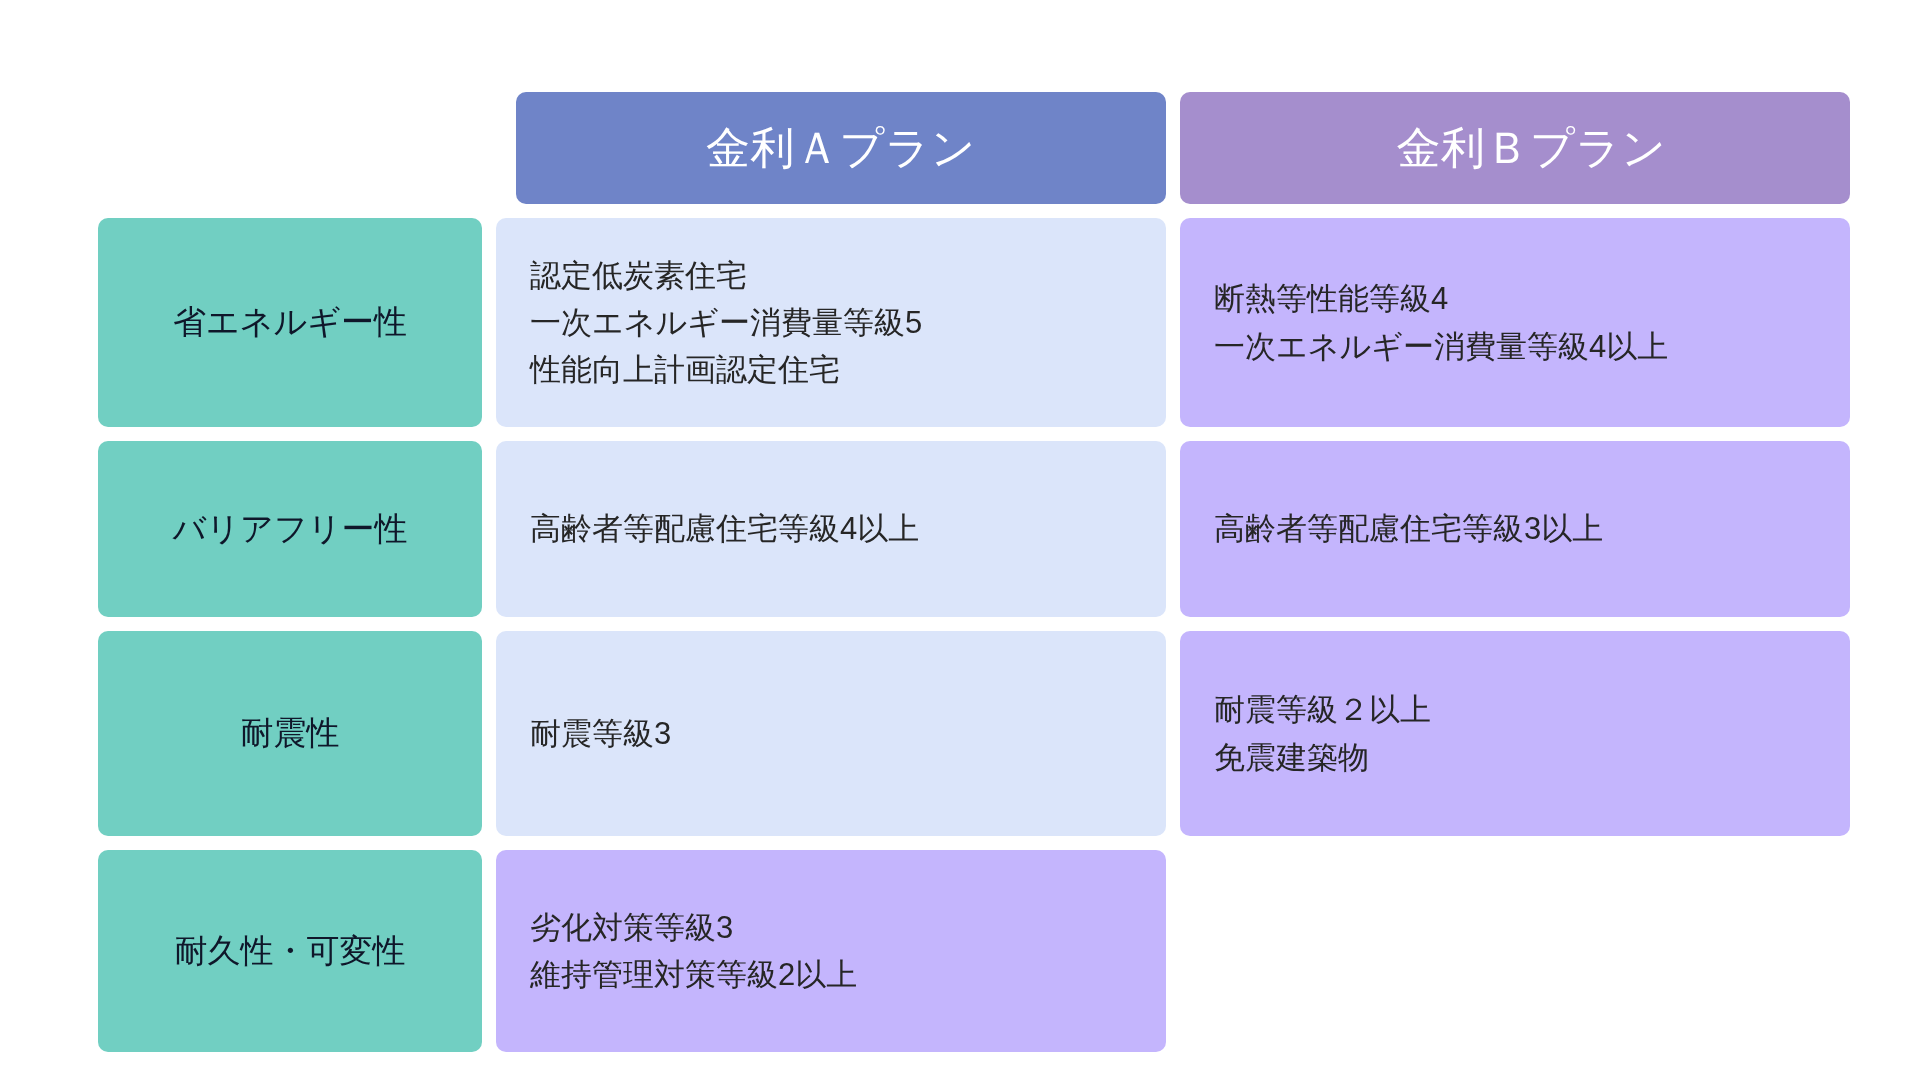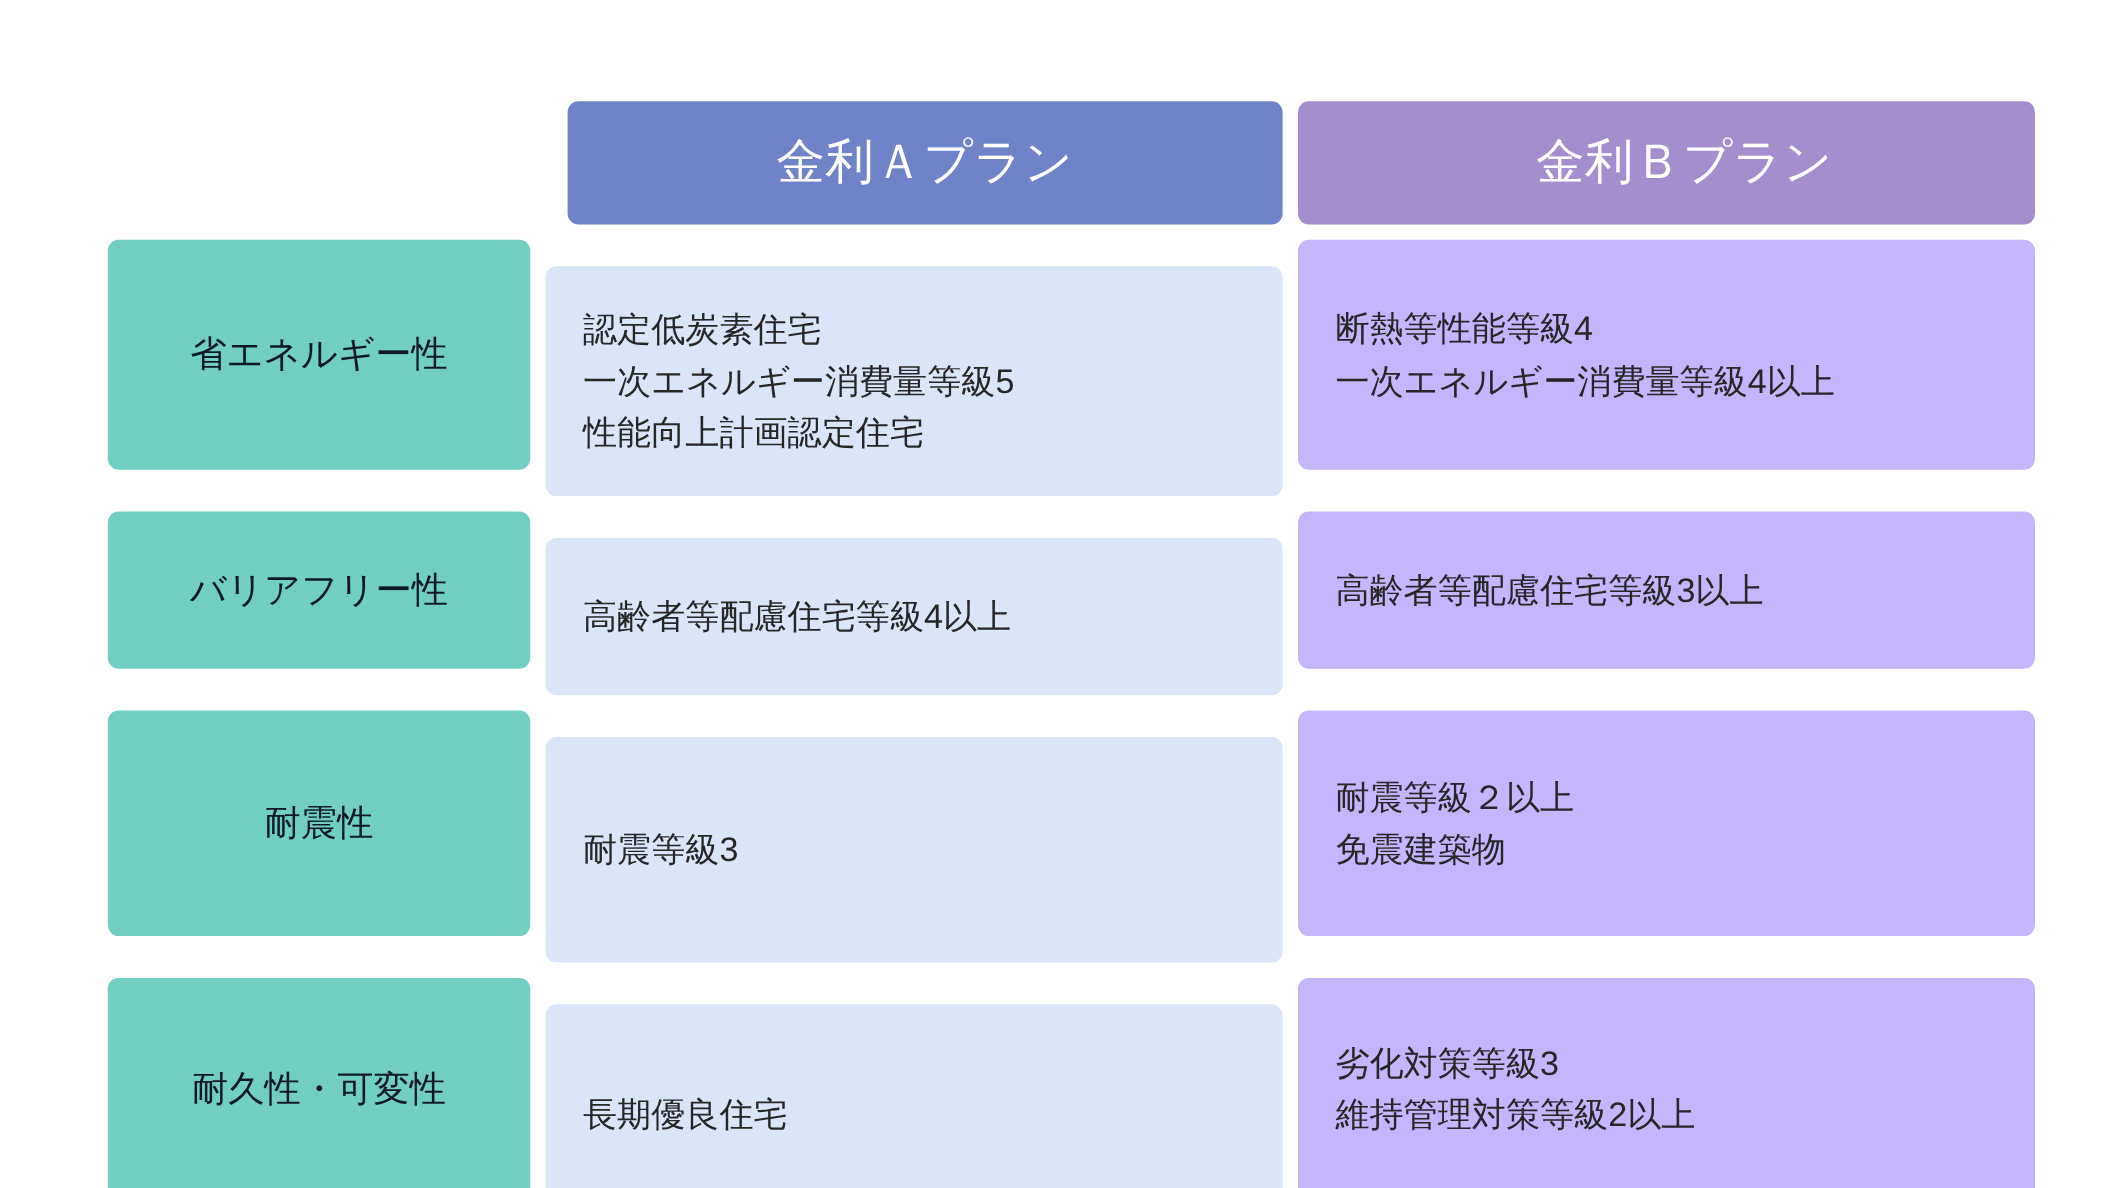--- a/index.html
+++ b/index.html
@@ -75,27 +75,27 @@
     border-radius: 10px;
     display: flex;
     flex-direction: column;
     justify-content: center;
     padding: 0 34px;
     box-sizing: border-box;
     color: #262626;
     font-size: 31px;
     line-height: 1.52;
   }
-  .cell-a { background: #dbe5fa; margin-top: 24px; }
+  .cell-a { background: #dbe5fa; }
   .cell-b { background: #c4b5fd; }
   .cell .line { white-space: nowrap; }
 
   
   .r1 { height: 209px; }
-  .r2 { height: 143px; justify-content: center; }
+  .r2 { height: 176px; justify-content: center; }
   .r3 { height: 205px; }
   .r4 { height: 202px; }
 </style>
 </head>
 <body>
 
 <div class="comparison-table">
   <div class="grid">
 
     <div class="hdr-spacer"></div>
@@ -136,22 +136,19 @@
       <span class="line">耐震等級3</span>
     </div>
     <div class="cell cell-b r3">
       <span class="line">耐震等級２以上</span>
       <span class="line">免震建築物</span>
     </div>
 
     <div class="rowlabel r4">
       <span>耐久性・可変性</span>
     </div>
-    <div class="cell cell-a r4">
-      <span class="line">長期優良住宅</span>
-    </div>
     <div class="cell cell-b r4">
       <span class="line">劣化対策等級3</span>
       <span class="line">維持管理対策等級2以上</span>
     </div>
 
   </div>
 </div>
 
 </body></html>

